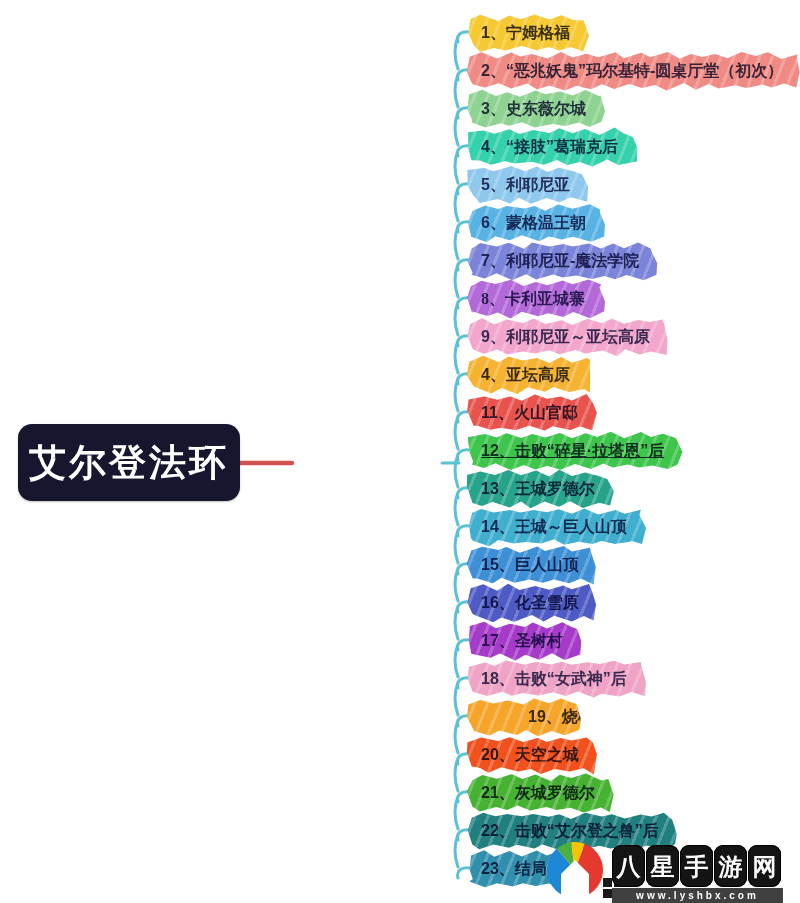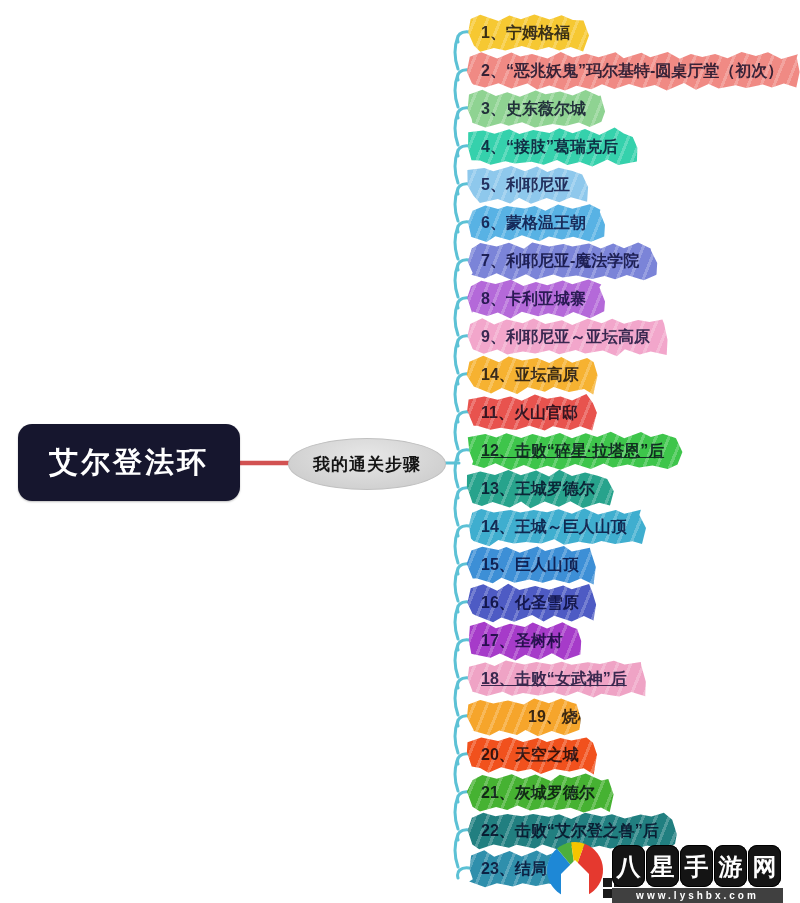--- a/index.html
+++ b/index.html
@@ -5,21 +5,21 @@
   html,body{margin:0;padding:0;background:#ffffff;}
   #canvas{
     position:relative;width:800px;height:903px;overflow:hidden;background:#ffffff;
     font-family:"Liberation Sans","DejaVu Sans",sans-serif;
   }
   svg.lines{position:absolute;left:0;top:0;width:800px;height:903px;pointer-events:none;}
   
   .root-node{
     position:absolute;left:18px;top:424px;width:222px;height:77px;
     border-radius:14px;display:flex;align-items:center;justify-content:center;
-    font-size:29px;font-weight:bold;letter-spacing:3px;cursor:pointer;
+    font-size:37px;font-weight:bold;letter-spacing:3px;cursor:pointer;
     box-shadow:0 1px 2px rgba(0,0,0,.25);
   }
   
   .hub-node{
     position:absolute;left:288px;top:438px;width:156px;height:50px;
     border-radius:50%;display:flex;align-items:center;justify-content:center;
     font-size:17px;font-weight:bold;letter-spacing:1px;cursor:pointer;
     border:1px solid #c0c0c0;
     background-image:radial-gradient(ellipse at 50% 35%,rgba(255,255,255,.45),rgba(0,0,0,.06));
   }
@@ -53,23 +53,20 @@
   <svg class="lines" viewBox="0 0 800 903">
     <line x1="239" y1="463" x2="292" y2="463" stroke-width="4.5" stroke-linecap="round" stroke="#D25252"></line>
     <line x1="442" y1="463" x2="459" y2="463" stroke-width="3" stroke-linecap="round" stroke="#5CC1D5"></line>
     <path id="spine-path" fill="none" stroke-width="3" stroke-linecap="round" stroke="#5CC1D5" d="M458,36 Q452,52 458,69 M458,42 C456,35 461,31 469,32 M458,74 Q452,90 458,107 M458,80 C456,73 461,69 469,70 M458,112 Q452,128 458,145 M458,118 C456,111 461,107 469,108 M458,150 Q452,166 458,183 M458,156 C456,149 461,145 469,146 M458,188 Q452,204 458,221 M458,194 C456,187 461,183 469,184 M458,226 Q452,242 458,259 M458,232 C456,225 461,221 469,222 M458,264 Q452,280 458,297 M458,270 C456,263 461,259 469,260 M458,302 Q452,318 458,335 M458,308 C456,301 461,297 469,298 M458,340 Q452,356 458,373 M458,346 C456,339 461,335 469,336 M458,378 Q452,394 458,411 M458,384 C456,377 461,373 469,374 M458,416 Q452,432 458,449 M458,422 C456,415 461,411 469,412 M458,454 Q452,470 458,487 M458,460 C456,453 461,449 469,450 M458,492 Q452,508 458,525 M458,498 C456,491 461,487 469,488 M458,530 Q452,546 458,563 M458,536 C456,529 461,525 469,526 M458,568 Q452,584 458,601 M458,574 C456,567 461,563 469,564 M458,606 Q452,622 458,639 M458,612 C456,605 461,601 469,602 M458,644 Q452,660 458,677 M458,650 C456,643 461,639 469,640 M458,682 Q452,698 458,715 M458,688 C456,681 461,677 469,678 M458,720 Q452,736 458,753 M458,726 C456,719 461,715 469,716 M458,758 Q452,774 458,791 M458,764 C456,757 461,753 469,754 M458,796 Q452,812 458,829 M458,802 C456,795 461,791 469,792 M458,834 Q452,850 458,867 M458,840 C456,833 461,829 469,830 M458,878 C456,871 461,867 469,868 "></path>
   </svg>
 
   <div class="root-node" style="background-color: rgb(22, 22, 46); color: rgb(255, 255, 255);">
     <span>艾尔登法环</span>
   </div>
 
-  <div class="hub-node" style="background-color: rgb(212, 212, 212); color: rgb(20, 20, 20);">
-    <span>我的通关步骤</span>
-  </div>
 
   <div id="topic-list">
       <div class="topic scribble" style="top: 13px; background-color: rgb(246, 200, 50); clip-path: polygon(4.6px 6px, 14.3px 1.7px, 32.4px 7.9px, 43.4px 2.5px, 54.9px 6.3px, 68.4px 1.6px, 83.6px 6.6px, 95.5px 2.3px, 106.9px 6.9px, 117.5px 7.4px, 123px 22.4px, 117.1px 38.4px, 104.7px 34.1px, 93.4px 37.5px, 82.8px 34.1px, 70.6px 37.2px, 55.8px 33px, 39.2px 37.5px, 27.9px 34.9px, 14.2px 38.8px, 7.9px 32.5px, 2.2px 19.4px);">
       <span class="topic-label" style="color: rgb(60, 60, 100);">1、宁姆格福</span>
     </div>
       <div class="topic scribble" style="top: 51px; background-color: rgb(240, 138, 132); clip-path: polygon(3.8px 5.8px, 15.3px 1.2px, 31.2px 7.5px, 45.4px 1.4px, 54.4px 5.6px, 66px 3.1px, 81.5px 7.4px, 94.8px 0.9px, 106.8px 6.6px, 120.3px 2.7px, 132.5px 6.3px, 149.6px 1.3px, 157.7px 7.2px, 175.4px 1.8px, 184.3px 6.2px, 201.7px 0.9px, 213.6px 7.8px, 224.9px 3px, 236.3px 6px, 249.1px 2.9px, 261.5px 7.2px, 275.6px 1px, 289.9px 5px, 302px 1.2px, 315.4px 8px, 331.9px 3.3px, 330.8px 6.5px, 333.6px 21px, 330.3px 36.6px, 317.9px 32.6px, 305.9px 36.6px, 296.9px 33.4px, 280.3px 37.1px, 269.6px 34.3px, 252.7px 37.4px, 242.6px 33px, 229.9px 38.8px, 217.9px 32.1px, 200.8px 39.4px, 188.8px 34.1px, 176.3px 37px, 163px 32.9px, 148.3px 38.1px, 136px 33.2px, 125.2px 38.2px, 110.4px 34.7px, 99px 39.4px, 83.3px 34.4px, 71.2px 38.5px, 61.3px 32.4px, 45.3px 37.4px, 32.5px 32.3px, 18.9px 36.5px, 7.3px 33.4px, 5.8px 32px, 0.8px 20.8px);">
       <span class="topic-label" style="color: rgb(60, 60, 100);">2、“恶兆妖鬼”玛尔基特-圆桌厅堂（初次）</span>
     </div>
       <div class="topic scribble" style="top: 89px; background-color: rgb(143, 211, 146); clip-path: polygon(3px 5.5px, 16.3px 0.8px, 29.9px 7.1px, 41.3px 3.3px, 53.9px 7.8px, 69.7px 1.6px, 79.5px 5.2px, 94.1px 2.5px, 106.7px 6.4px, 119.7px 0.9px, 132.9px 7.1px, 134.6px 6.6px, 139.1px 22.5px, 135.4px 32.7px, 123.7px 38px, 112.8px 33.5px, 99.4px 37.1px, 86.6px 35px, 68.8px 38.5px, 56.1px 33.2px, 42.8px 36.8px, 34.8px 34.2px, 19.3px 38.6px, 6.3px 33.7px, 5.7px 30px, 1.6px 20.4px);">
       <span class="topic-label" style="color: rgb(60, 60, 100);">3、史东薇尔城</span>
@@ -80,27 +77,27 @@
       <div class="topic scribble" style="top: 165px; background-color: rgb(142, 200, 236); clip-path: polygon(1.4px 5px, 18.3px 3px, 27.3px 6.3px, 45.1px 1.1px, 58.9px 6.3px, 71px 1.6px, 81.4px 6.9px, 92.7px 2.8px, 106.6px 5.9px, 116.2px 9.6px, 122.1px 21.9px, 121.1px 36.8px, 104.9px 32.2px, 93.3px 37.2px, 80.6px 33px, 65px 38.8px, 53px 32.8px, 44.1px 38.6px, 31.8px 34.1px, 13.9px 37.9px, 7.3px 30.6px, 1.6px 20.4px);">
       <span class="topic-label" style="color: rgb(60, 60, 100);">5、利耶尼亚</span>
     </div>
       <div class="topic scribble" style="top: 203px; background-color: rgb(88, 178, 228); clip-path: polygon(6.6px 7.8px, 19.3px 2.5px, 32px 5.9px, 41px 3px, 58.4px 5.5px, 68.6px 3.1px, 79.4px 7.7px, 92.1px 1.4px, 106.5px 5.7px, 123.7px 1.3px, 134.4px 6.7px, 133.8px 9.1px, 139px 21.7px, 138.2px 33.6px, 125.1px 38.8px, 107.1px 33.8px, 95.8px 36.5px, 82.8px 33.4px, 73.3px 38.3px, 55.9px 32.3px, 43.8px 37.2px, 29.4px 33.3px, 20.6px 38.9px, 4.1px 33.6px, 5.3px 34px, 2px 19.4px);">
       <span class="topic-label" style="color: rgb(60, 60, 100);">6、蒙格温王朝</span>
     </div>
       <div class="topic scribble" style="top: 241px; background-color: rgb(123, 132, 216); clip-path: polygon(5.8px 7.5px, 14.3px 2.1px, 30.7px 5.4px, 42.9px 1.8px, 57.9px 7.8px, 66.3px 1.6px, 83.3px 5.5px, 97.4px 3px, 106.4px 5.4px, 123px 2.5px, 134.8px 7.6px, 147.2px 2.5px, 158px 7.2px, 172.2px 1.5px, 184.6px 7.6px, 185.1px 9.8px, 191.2px 21.9px, 190.5px 33.8px, 177.8px 39.2px, 160.8px 34px, 149.1px 38.3px, 138.6px 35px, 126px 38px, 110.3px 34.6px, 96.6px 36.5px, 87.2px 33.6px, 70.2px 38.6px, 60px 33.3px, 46.3px 39.2px, 30.6px 32.2px, 18.6px 37.6px, 5.4px 33.7px, 6.7px 31.9px, 1.8px 20.7px);">
       <span class="topic-label" style="color: rgb(60, 60, 100);">7、利耶尼亚-魔法学院</span>
     </div>
       <div class="topic scribble" style="top: 279px; background-color: rgb(180, 105, 217); clip-path: polygon(5px 7.3px, 15.3px 1.7px, 29.5px 5px, 44.9px 0.7px, 57.4px 7px, 69.9px 3.1px, 81.3px 6.3px, 96.7px 1.6px, 106.4px 5.2px, 122.4px 0.6px, 135.3px 5.4px, 133.4px 8.2px, 139px 22.4px, 138.2px 32.3px, 124px 39.3px, 107.3px 33px, 97.3px 38.1px, 82.3px 34.3px, 72.2px 37.2px, 55.8px 32.7px, 44.5px 39.4px, 31.8px 33.6px, 21.5px 37.1px, 6.6px 32.5px, 6.1px 33.9px, 1.2px 18.8px);">
-      <span class="topic-label" style="color: rgb(60, 60, 100);">8、卡利亚城寨</span>
+      <span class="topic-label" style="color: rgb(60, 60, 100); font-family: Liberation Serif, serif;">8、卡利亚城寨</span>
     </div>
       <div class="topic scribble" style="top: 317px; background-color: rgb(242, 166, 203); clip-path: polygon(4.2px 7px, 16.3px 1.3px, 28.2px 7.6px, 40.8px 2.6px, 56.9px 6.2px, 67.6px 1.5px, 79.3px 7.1px, 96px 3.3px, 106.3px 8px, 121.7px 1.8px, 135.8px 6.3px, 146.2px 1.8px, 158.1px 6.7px, 172.1px 3.1px, 183.5px 5.1px, 196.4px 2.5px, 198.1px 6.7px, 201.5px 22.7px, 200.7px 38.1px, 184.7px 34.4px, 173.8px 37.5px, 158.9px 32.3px, 150.9px 39.2px, 136.9px 33.5px, 119.1px 36.6px, 109.7px 33.1px, 93.2px 37.2px, 83.2px 33.2px, 69.2px 36.6px, 56.9px 34.4px, 41.3px 37.4px, 31.2px 32.6px, 17.8px 36.7px, 7.3px 32.6px, 6.6px 31.8px, 1.5px 19.1px);">
       <span class="topic-label" style="color: rgb(60, 60, 100);">9、利耶尼亚～亚坛高原</span>
     </div>
       <div class="topic scribble" style="top: 355px; background-color: rgb(246, 178, 49); clip-path: polygon(3.4px 6.8px, 17.3px 0.8px, 32.9px 7.2px, 42.7px 1.5px, 56.3px 5.5px, 71.2px 3px, 83.2px 7.9px, 95.3px 1.9px, 106.2px 7.7px, 121.1px 2.9px, 127.6px 7.1px, 131.6px 20.3px, 127.2px 39.4px, 118.1px 34px, 102.9px 36.9px, 87.6px 32.1px, 78.9px 36.8px, 61.7px 32.3px, 51.2px 39.1px, 35.7px 33.1px, 25.1px 38.6px, 14.1px 34px, 7.8px 31.6px, 0.6px 20.3px);">
-      <span class="topic-label" style="color: rgb(60, 60, 100);">14、亚坛高原</span>
+      <span class="topic-label" style="color: rgb(60, 60, 100);">4、亚坛高原</span>
     </div>
       <div class="topic scribble" style="top: 393px; background-color: rgb(232, 83, 78); clip-path: polygon(2.6px 6.5px, 18.3px 3.4px, 31.6px 6.8px, 44.6px 3.4px, 55.8px 7.7px, 68.9px 1.5px, 81.2px 5.7px, 94.6px 3.5px, 106.1px 7.5px, 120.4px 1.1px, 126.9px 10px, 130.9px 19.8px, 126.2px 37.6px, 114.1px 33.3px, 104.4px 37.1px, 86.7px 33.2px, 78.7px 37.6px, 63.4px 32.7px, 49.7px 37px, 34.6px 34.8px, 24.5px 36.7px, 11.3px 32.7px, 7.6px 32.8px, 1.2px 17.6px);">
       <span class="topic-label" style="color: rgb(60, 60, 100);">11、火山官邸</span>
     </div>
       <div class="topic scribble" style="top: 431px; background-color: rgb(62, 197, 75); clip-path: polygon(1.8px 6.3px, 19.3px 3px, 30.3px 6.4px, 40.5px 2.3px, 55.3px 6.9px, 66.5px 3px, 79.2px 6.6px, 93.9px 2.1px, 106px 7.3px, 119.8px 2.3px, 131.2px 5.9px, 144.8px 0.8px, 158.3px 7.3px, 175px 1.1px, 184.9px 5.9px, 196.8px 2.8px, 209.5px 6.9px, 210.1px 7.6px, 216.4px 21px, 211.5px 33.6px, 201.8px 37.9px, 186.5px 34.4px, 173.2px 36.5px, 161.7px 33.4px, 146.8px 36.6px, 137.5px 32.4px, 124.8px 38.1px, 109.1px 33.1px, 94.4px 38.8px, 81.3px 34.8px, 69.3px 38.6px, 57.9px 34.1px, 45px 39.1px, 29.4px 32.3px, 18px 37.1px, 6px 33.4px, 7.2px 30.5px, 3.4px 20.5px);">
       <span class="topic-label" style="color: rgb(60, 60, 100); text-decoration: underline;">12、击败“碎星·拉塔恩”后</span>
     </div>
       <div class="topic scribble" style="top: 469px; background-color: rgb(39, 163, 140); clip-path: polygon(1px 6px, 14.3px 2.5px, 29px 6px, 42.4px 1.1px, 54.8px 6.2px, 70.2px 1.5px, 83.1px 7.4px, 93.3px 0.7px, 106px 7px, 119.1px 3.4px, 131.6px 6.7px, 141.2px 9.9px, 147.8px 22.3px, 144px 36.5px, 133.3px 33.8px, 116.9px 39.1px, 104.3px 32.3px, 92.9px 37.8px, 78.7px 32.6px, 64.5px 39.2px, 55.1px 32.5px, 43.7px 38.4px, 26.6px 32.9px, 15.9px 37.1px, 6.5px 33.9px, 0.9px 17.2px);">
       <span class="topic-label" style="color: rgb(60, 60, 100);">13、王城罗德尔</span>
     </div>
@@ -110,21 +107,21 @@
       <div class="topic scribble" style="top: 545px; background-color: rgb(61, 143, 214); clip-path: polygon(5.4px 5.5px, 16.3px 1.7px, 32.5px 5.1px, 40.3px 1.9px, 53.8px 7.7px, 71.5px 1.5px, 79.1px 6px, 97.9px 1px, 105.8px 6.5px, 123.8px 2.7px, 125.8px 9.4px, 129.8px 21.9px, 127.5px 39.4px, 114.9px 33.6px, 103.2px 38.2px, 88.1px 34.6px, 76.8px 37.8px, 63.4px 34.6px, 48.6px 37.8px, 35.4px 32.7px, 26.8px 38.2px, 11.1px 33.5px, 6.7px 33.6px, 0.7px 18.7px);">
       <span class="topic-label" style="color: rgb(60, 60, 100);">15、巨人山顶</span>
     </div>
       <div class="topic scribble" style="top: 583px; background-color: rgb(78, 91, 196); clip-path: polygon(4.7px 5.3px, 17.3px 1.3px, 31.2px 7.7px, 42.2px 0.8px, 53.3px 6.9px, 69.2px 3px, 83px 6.8px, 97.2px 2.6px, 105.7px 6.3px, 123.1px 0.9px, 126px 8.3px, 130.1px 21.5px, 127.5px 37.6px, 117.9px 33px, 105.7px 38.5px, 88.2px 32.7px, 77.6px 38.6px, 66.1px 32.1px, 48.1px 38.7px, 35.3px 34.4px, 27.1px 39.3px, 9.3px 32.2px, 6.5px 30.8px, 1.4px 20px);">
       <span class="topic-label" style="color: rgb(60, 60, 100); margin-top: 8px;">16、化圣雪原</span>
     </div>
       <div class="topic scribble" style="top: 621px; background-color: rgb(166, 59, 201); clip-path: polygon(3.9px 5px, 18.3px 0.8px, 29.9px 7.3px, 44.1px 2.7px, 58.8px 6.1px, 66.8px 1.5px, 81px 7.6px, 96.5px 1.2px, 105.6px 6.1px, 111.2px 8px, 115.2px 20.1px, 114.4px 33.5px, 98.6px 38.9px, 85.8px 32.3px, 73.1px 38.8px, 59.3px 33.7px, 49.4px 39.4px, 33.8px 32.6px, 24.6px 36.7px, 6.2px 33.1px, 5.3px 32.8px, 2.8px 19.5px);">
       <span class="topic-label" style="color: rgb(60, 60, 100);">17、圣树村</span>
     </div>
       <div class="topic scribble" style="top: 659px; background-color: rgb(239, 163, 197); clip-path: polygon(3.1px 7.8px, 19.3px 3.4px, 28.6px 6.9px, 40px 1.6px, 58.2px 5.4px, 70.5px 3px, 85px 5.5px, 95.8px 2.8px, 105.6px 5.8px, 121.8px 3.2px, 134px 5px, 147.9px 1.7px, 158.6px 5.6px, 174.8px 3.1px, 175.3px 6.6px, 179.8px 22.8px, 179.2px 37.3px, 165.5px 33.1px, 153.1px 37.6px, 135.2px 34.8px, 127.7px 38.5px, 111.7px 32.5px, 99.8px 37.1px, 87.2px 33.2px, 72.3px 36.6px, 57px 33.9px, 46px 36.8px, 36.8px 32.8px, 20.9px 37.1px, 6.1px 32.5px, 6.4px 31.9px, 1.7px 19.5px);">
-      <span class="topic-label" style="color: rgb(60, 60, 100); text-decoration: underline;">18、击败“女武神”后</span>
+      <span class="topic-label" style="color: rgb(60, 60, 100);">18、击败“女武神”后</span>
     </div>
       <div class="topic scribble" style="top: 697px; background-color: rgb(246, 165, 43); clip-path: polygon(2.3px 7.5px, 14.3px 3px, 27.3px 6.5px, 42px 3.5px, 57.7px 7.6px, 68.1px 1.5px, 82.9px 6.3px, 95.1px 1.4px, 105.5px 5.6px, 110.6px 7.1px, 114.8px 21.8px, 113.5px 32.8px, 98.7px 38.3px, 85.7px 34px, 72.1px 39.3px, 59.5px 32.9px, 51px 38.1px, 33.3px 33.5px, 23.6px 38.6px, 6.1px 33.5px, 8px 33.8px, 1px 20px);">
       <span class="topic-label" style="color: rgb(60, 60, 100); margin-left: 47px;">19、烧树后</span>
     </div>
       <div class="topic scribble" style="top: 735px; background-color: rgb(241, 81, 29); clip-path: polygon(1.5px 7.3px, 15.3px 2.5px, 32.1px 6.1px, 43.9px 2.3px, 57.2px 6.9px, 71.8px 3px, 80.9px 7.1px, 94.4px 3.1px, 105.4px 5.4px, 120.5px 2.5px, 127px 7.7px, 131px 19.6px, 127.7px 39.5px, 117.7px 33.3px, 103.5px 36.6px, 88.6px 34px, 74.7px 38.9px, 65px 34px, 52px 36.5px, 35.1px 32.2px, 22.4px 37.8px, 14.1px 32.9px, 5.7px 31.6px, 0.9px 17.1px);">
       <span class="topic-label" style="color: rgb(60, 60, 100); margin-top: 40px;">20、天空之城</span>
     </div>
       <div class="topic scribble" style="top: 773px; background-color: rgb(70, 178, 50); clip-path: polygon(6.7px 7px, 16.3px 2.1px, 30.8px 5.7px, 45.8px 1.2px, 56.7px 6.1px, 69.4px 1.5px, 84.8px 7.9px, 93.8px 1.7px, 105.3px 5.1px, 119.8px 0.6px, 135.4px 7.6px, 142.3px 6.1px, 147.6px 21.4px, 143.7px 38.9px, 135px 34.6px, 117.7px 39.4px, 104.5px 34.8px, 90.7px 37px, 80.5px 34px, 64px 37.5px, 51.7px 32.6px, 41.3px 36.9px, 30.1px 34.1px, 14px 38.4px, 6.5px 33.8px, 0.9px 18.6px);">
       <span class="topic-label" style="color: rgb(60, 60, 100);">21、灰城罗德尔</span>
     </div>

